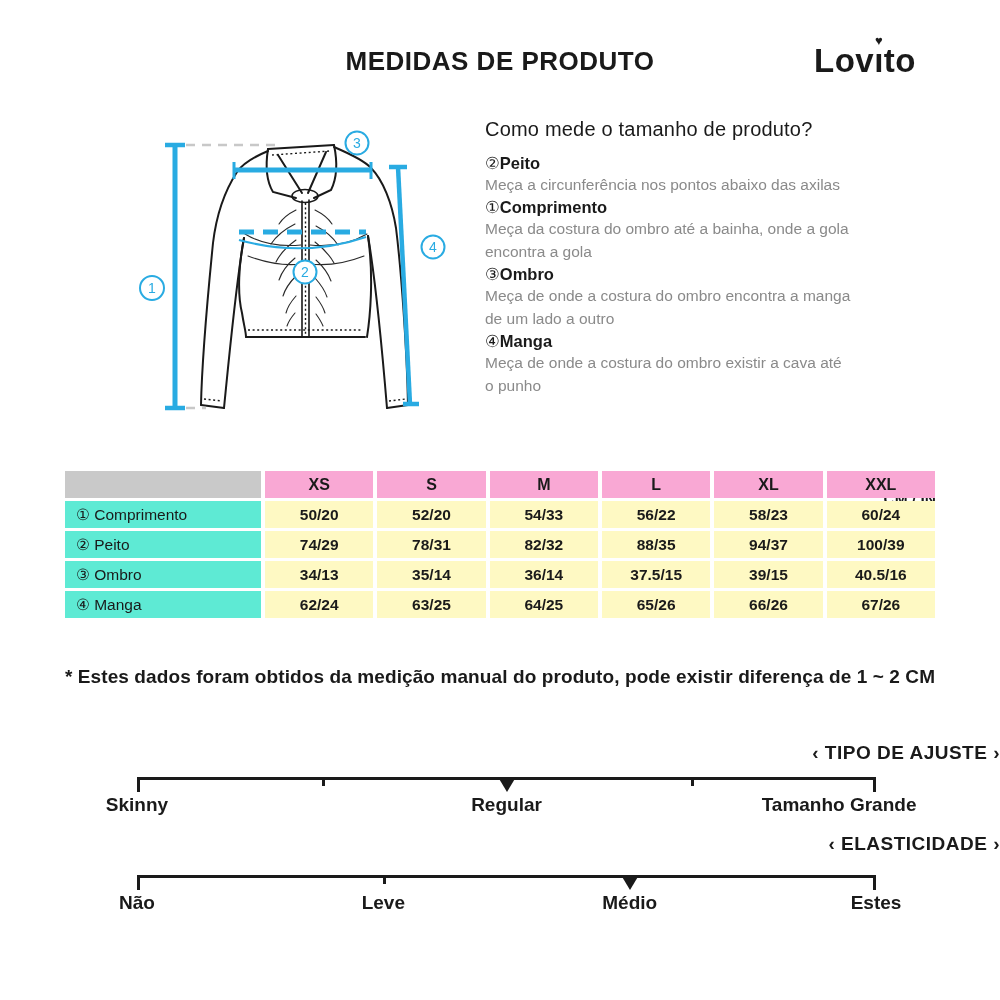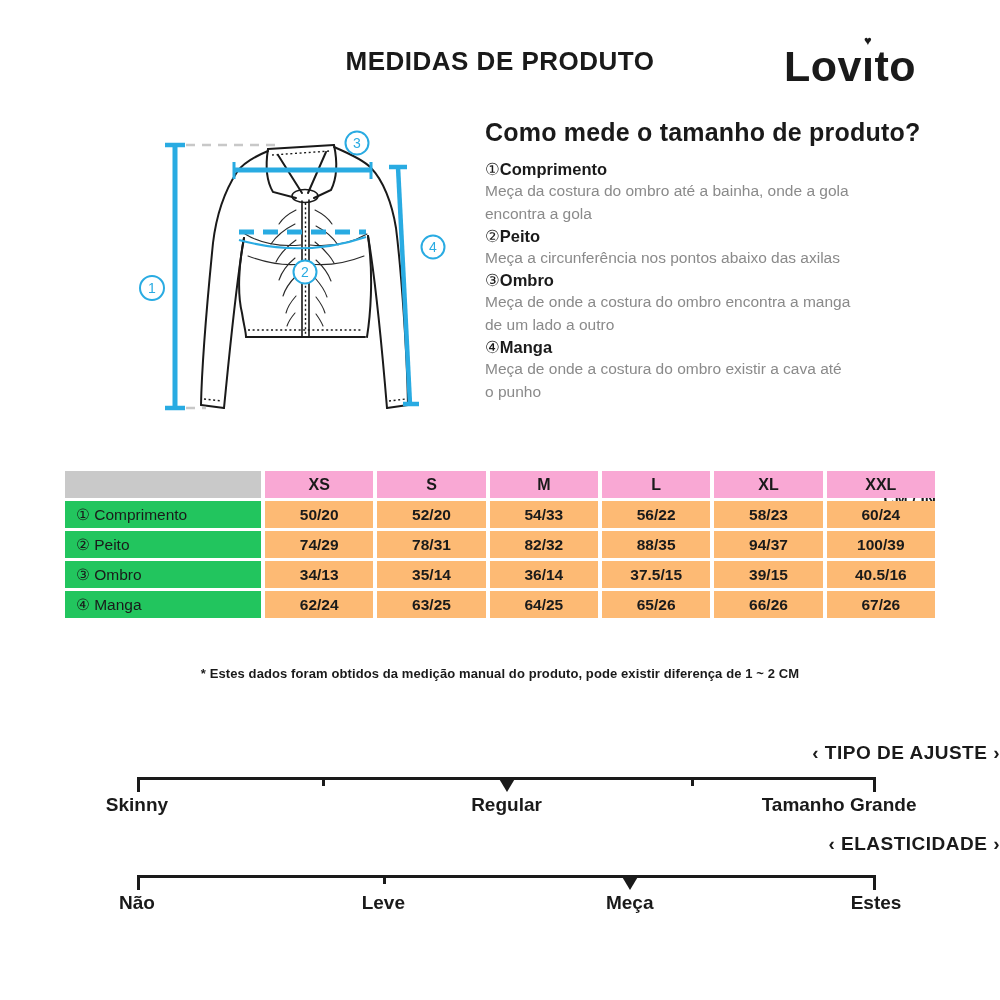--- a/index.html
+++ b/index.html
@@ -3,49 +3,49 @@
 <meta charset="utf-8">
 <style>
   * { margin:0; padding:0; box-sizing:border-box; }
   html,body { width:1000px; height:1000px; background:#ffffff;
               font-family:"Liberation Sans", sans-serif; color:#1a1a1a; }
   .page { position:relative; width:1000px; height:1000px; overflow:hidden; background:#fff; }
 
   
   .page-title { position:absolute; top:46px; left:0; right:0; text-align:center;
                 font-size:26px; font-weight:bold; letter-spacing:.5px; }
-  .brand-logo { position:absolute; top:42px; right:84px; font-size:43px; font-weight:bold; letter-spacing:.5px; }
+  .brand-logo { position:absolute; top:42px; right:84px; font-size:33px; font-weight:bold; letter-spacing:.5px; }
   .logo-i { position:relative; display:inline-block; }
   .heart-dot { position:absolute; top:-8px; left:50%; transform:translateX(-50%); font-size:13px; line-height:13px; }
   .heart-dot::before { content:"\2665"; }
 
   
   .diagram { position:absolute; left:118px; top:108px; width:362px; height:334px; }
 
   
   .guide { position:absolute; left:485px; top:118px; width:460px; }
-  .guide-heading { font-size:25px; font-weight:bold; margin-bottom:13px; letter-spacing:.2px; }
+  .guide-heading { font-size:20px; font-weight:normal; margin-bottom:13px; letter-spacing:.2px; }
   .guide-item-title { font-size:16.5px; font-weight:bold; margin-top:2px; }
   .guide-item-title .num { font-weight:normal; }
   .guide-item-desc { font-size:15.5px; color:#8a8a8a; line-height:23px; white-space:pre-line; }
 
   
   .unit-label { position:absolute; top:446px; right:64px; font-size:15.5px; font-weight:bold;margin-top:44px; }
   table.size-table { position:absolute; left:61px; top:468px; width:878px;
                      border-collapse:separate; border-spacing:4px 3px; table-layout:fixed; }
   .size-table th, .size-table td { height:27px; line-height:27px; text-align:center; overflow:hidden; }
   .size-table th { background:#f9a8d4; font-size:16px; font-weight:bold; }
-  .size-table td.lbl { background:#22c55e; text-align:left; padding-left:11px; font-size:15.5px; font-weight:normal; }
-  .size-table td.val { background:#fdba74; font-size:15.5px; font-weight:bold; }
+  .size-table td.lbl { background:#5eead4; text-align:left; padding-left:11px; font-size:15.5px; font-weight:normal; }
+  .size-table td.val { background:#fef9c3; font-size:15.5px; font-weight:bold; }
   .size-table .corner { background:#c9c9c9; }
   .size-table col.c-label { width:196px; }
 
   
   .footnote { position:absolute; top:666px; left:0; right:0; text-align:center;
-              font-size:13px; font-weight:bold; letter-spacing:.1px; }
+              font-size:19px; font-weight:bold; letter-spacing:.1px; }
 
   
   .scale-title { position:absolute; left:0; right:0; text-align:right; font-size:19px; font-weight:bold; letter-spacing:.5px; }
   .scale-track { position:absolute; left:137px; width:739px; height:40px; }
   .track-line { position:absolute; top:0; left:0; right:0; height:3px; background:#1a1a1a; }
   .tick { position:absolute; top:0; width:3px; background:#1a1a1a; }
   .tick.end { height:15px; }
   .tick.mid { height:9px; }
   .marker { position:absolute; top:0; width:0; height:0; transform:translateX(-50%);
             border-left:9px solid transparent; border-right:9px solid transparent; border-top:15px solid #1a1a1a; }
@@ -144,27 +144,27 @@
       <text class="circ-num" x="239" y="40" text-anchor="middle">3</text>
       <circle cx="315" cy="139" r="11.5" stroke="#29abe2" stroke-width="2" fill="#ffffff"></circle>
       <text class="circ-num" x="315" y="144" text-anchor="middle">4</text>
     </g>
   </svg>
 
   <div class="guide">
     <div class="guide-heading">Como mede o tamanho de produto?</div>
 
     <div class="guide-item">
+      <div class="guide-item-title"><span class="num">②</span><span>Peito</span></div>
+      <div class="guide-item-desc">Meça a circunferência nos pontos abaixo das axilas</div>
+    </div>
+    <div class="guide-item">
       <div class="guide-item-title"><span class="num">①</span><span>Comprimento</span></div>
       <div class="guide-item-desc">Meça da costura do ombro até a bainha, onde a gola
 encontra a gola</div>
-    </div>
-    <div class="guide-item">
-      <div class="guide-item-title"><span class="num">②</span><span>Peito</span></div>
-      <div class="guide-item-desc">Meça a circunferência nos pontos abaixo das axilas</div>
     </div>
     <div class="guide-item">
       <div class="guide-item-title"><span class="num">③</span><span>Ombro</span></div>
       <div class="guide-item-desc">Meça de onde a costura do ombro encontra a manga
 de um lado a outro</div>
     </div>
     <div class="guide-item">
       <div class="guide-item-title"><span class="num">④</span><span>Manga</span></div>
       <div class="guide-item-desc">Meça de onde a costura do ombro existir a cava até
 o punho</div>
@@ -250,17 +250,17 @@
   <div class="scale-title" style="top:833px;">‹ ELASTICIDADE ›</div>
   <div class="scale-track" style="top:867px;margin-top:8px;">
     <div class="track-line"></div>
     <div class="tick end" style="left:0;"></div>
     <div class="tick mid" style="left:33.33%;"></div>
     <div class="tick mid" style="left:66.67%;"></div>
     <div class="tick end" style="right:0;"></div>
     <div class="marker" style="left:66.67%;"></div>
     <div class="scale-label centered" style="left:0;">Não</div>
     <div class="scale-label centered" style="left:33.33%;">Leve</div>
-    <div class="scale-label centered" style="left:66.67%;">Meça</div>
+    <div class="scale-label centered" style="left:66.67%;">Médio</div>
     <div class="scale-label centered" style="left:100%;">Estes</div>
   </div>
 
 </div>
 
 </body></html>

